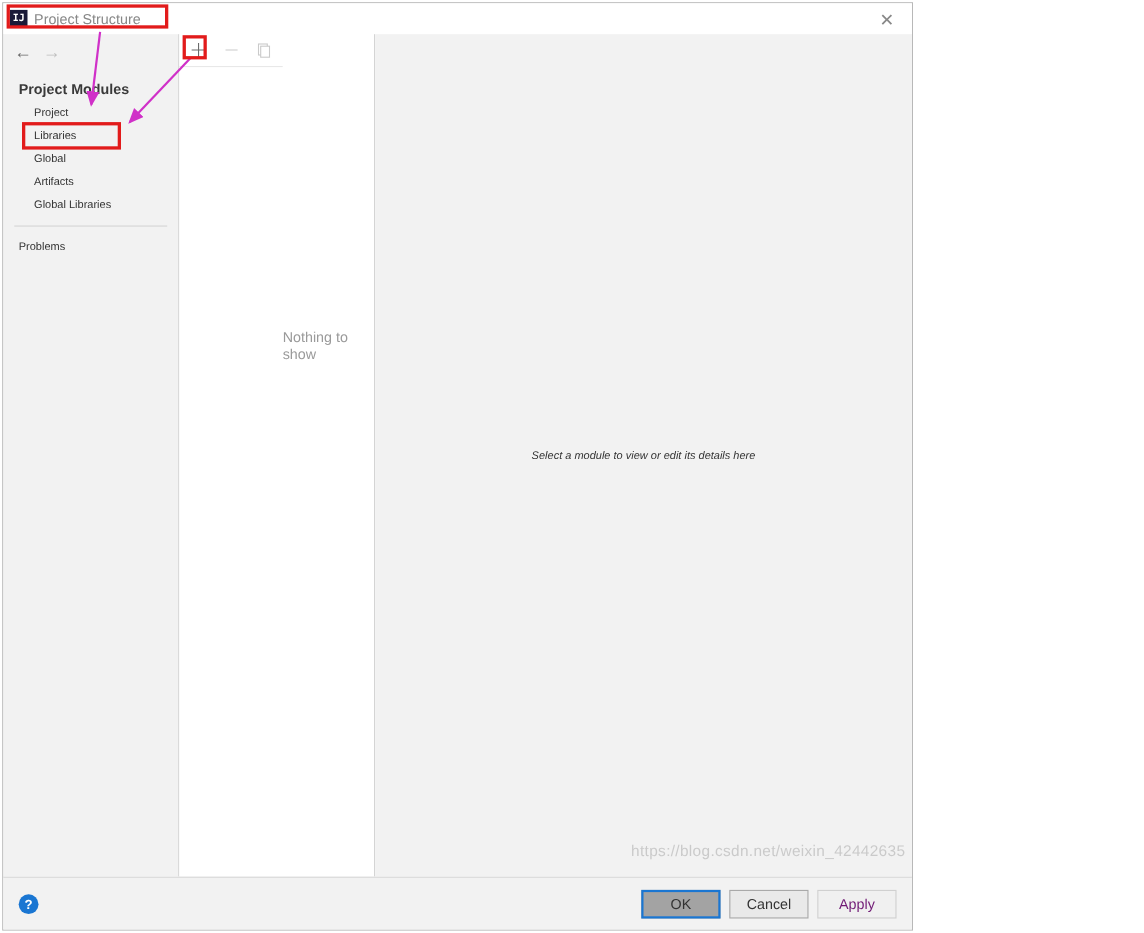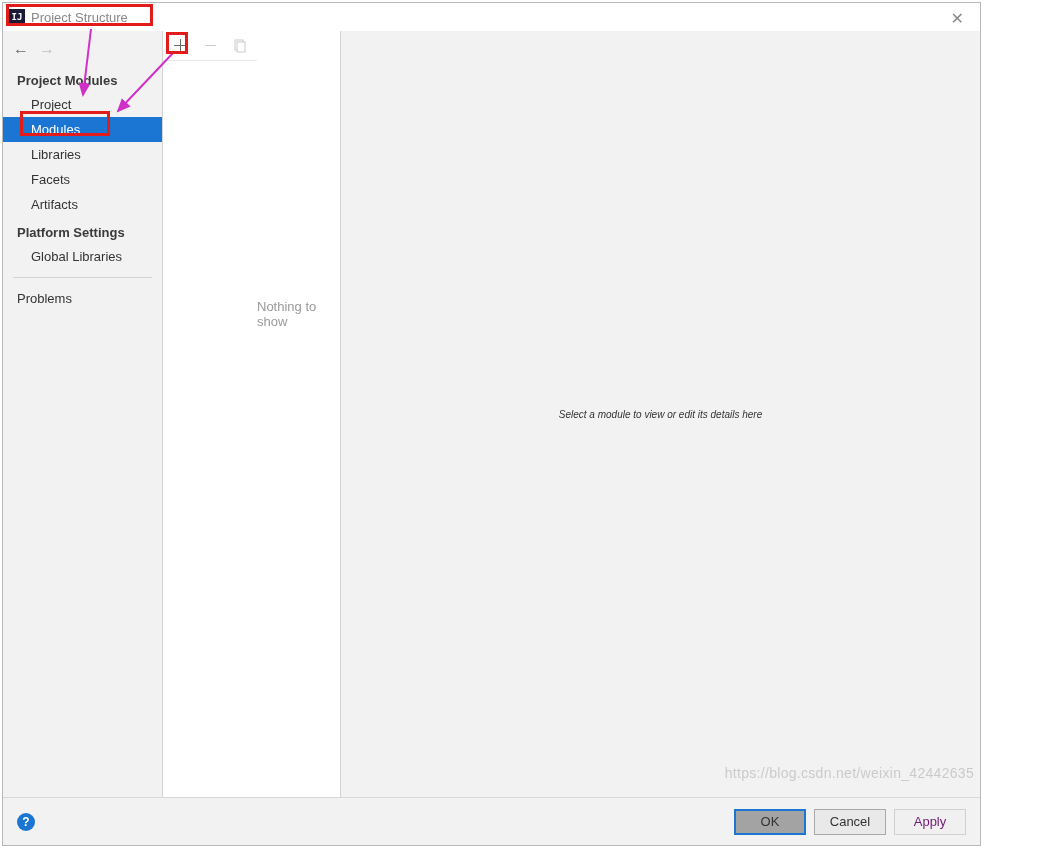--- a/index.html
+++ b/index.html
@@ -6,21 +6,21 @@
     body {
       font-family: "Segoe UI", Arial, sans-serif;
       font-size: 13px;
       color: #333;
       background: #fff;
       width: 1040px;
       height: 848px;
       position: relative;
     }
     .window {
-      width: 979px;
+      width: 828px;
       height: 844px;
       border: 1px solid #b8b8b8;
       background: #fff;
       position: relative;
       display: flex;
       flex-direction: column;
       margin: 2px;
     }
     .titlebar {
       height: 28px;
@@ -82,21 +82,21 @@
     .section-header {
       font-weight: bold;
       color: #3a3a3a;
       padding: 8px 8px 4px 14px;
       font-size: 13px;
     }
     .nav-item {
       padding: 5px 8px 5px 28px;
       color: #333;
       cursor: pointer;
-      font-size: 13px;
+      font-size: 10px;
     }
     .nav-item.selected {
       background: #1a76d2;
       color: #fff;
     }
     .divider {
       border-top: 1px solid #d4d4d4;
       margin: 8px 10px;
     }
     .middle-pane {
@@ -233,26 +233,24 @@
   <div class="body-area">
 
     <div class="sidebar">
       <div class="nav-buttons">
         <span class="nav-arrow">←</span>
         <span class="nav-arrow disabled">→</span>
       </div>
 
       <div class="section-header">Project Modules</div>
       <div class="nav-item">Project</div>
-      <div class="nav-item selected">Modules</div>
       <div class="nav-item">Libraries</div>
-      <div class="nav-item">Facets</div>
+      <div class="nav-item">Global</div>
       <div class="nav-item">Artifacts</div>
 
-      <div class="section-header">Platform Settings</div>
       <div class="nav-item">Global Libraries</div>
 
       <div class="divider"></div>
       <div class="nav-item" style="padding-left:14px;">Problems</div>
     </div>
 
     <div class="middle-pane">
       <div class="toolbar">
         <span class="tb-btn">
           <svg width="13" height="13" viewBox="0 0 13 13">

